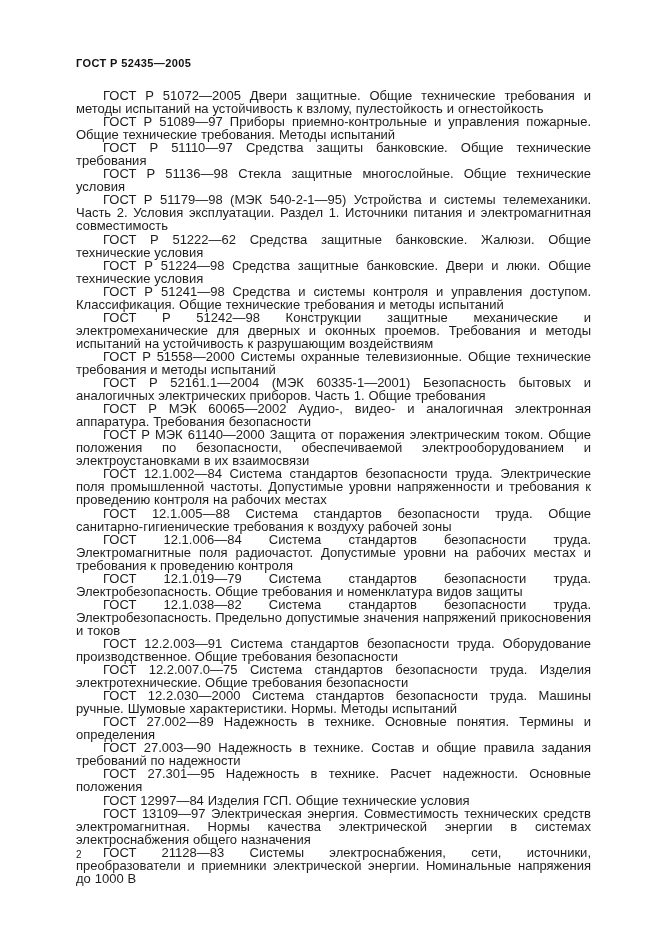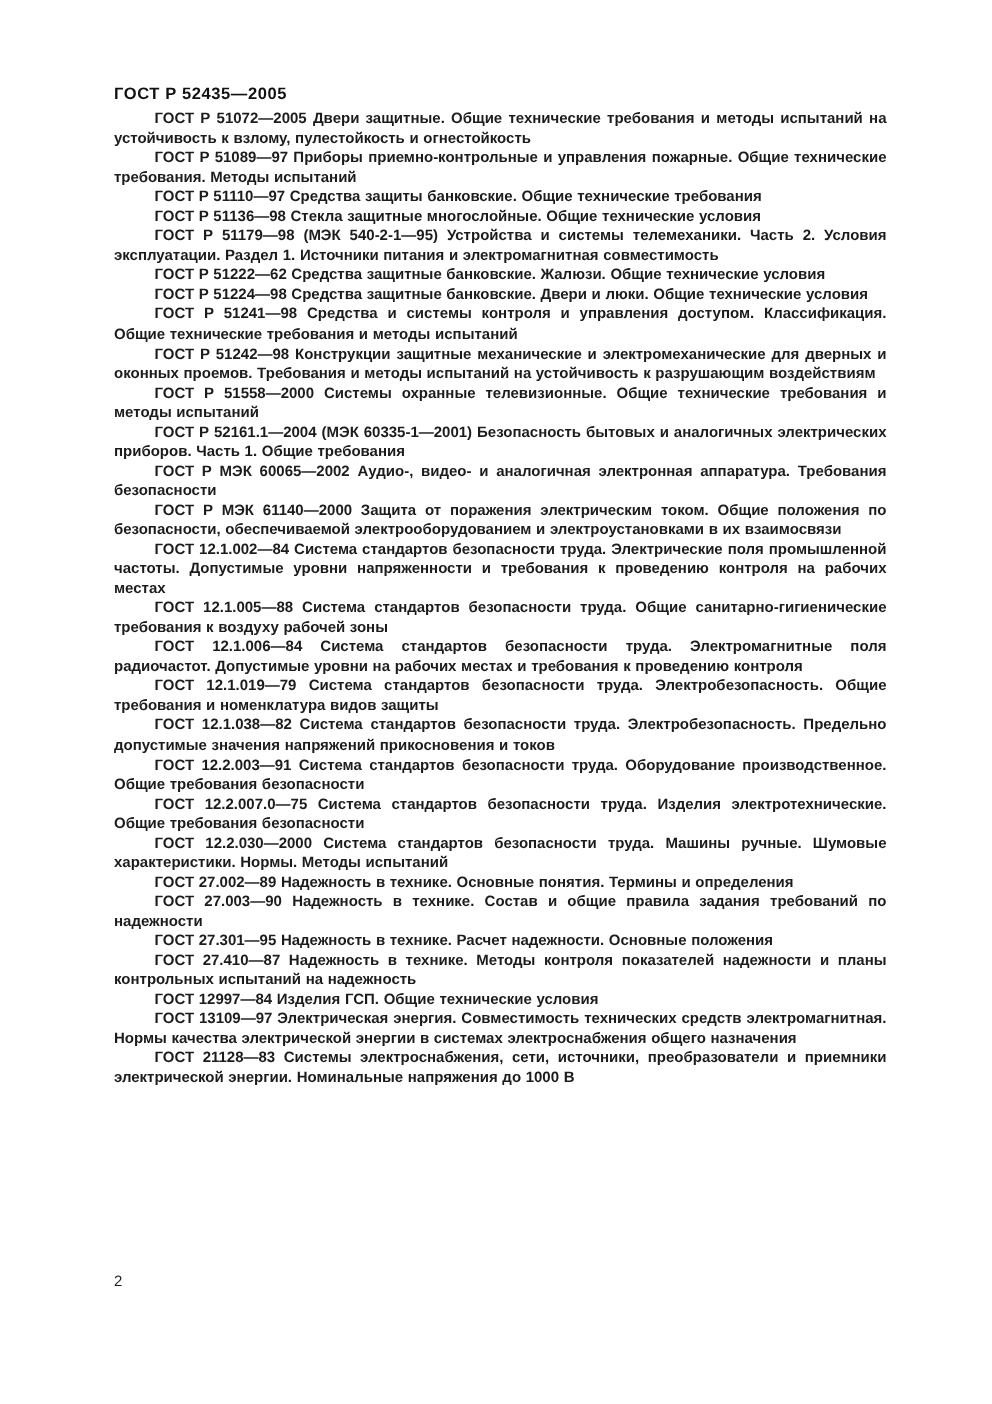--- a/index.html
+++ b/index.html
@@ -20,32 +20,31 @@
     width: 661px;
     height: 936px;
     box-sizing: border-box;
     padding: 57px 70px 0 76px;
     background: #ffffff;
   }
   .doc-header {
     font-weight: bold;
     font-size: 11px;
     letter-spacing: 0.4px;
-    margin: 0 0 4px 0;
+    margin: 0 0 20px 0;
     color: #111;
   }
   .references p {
     margin: 0;
-    font-size: 10px;
+    font-size: 13px;
     line-height: 13.05px;
     text-align: justify;
     text-indent: 27px;
     color: #1c1c1c;
     word-spacing: 0.3px;
-    font-weight: bold;
   }
   .page-number {
     position: absolute;
     left: 76px;
     bottom: 76px;
     font-size: 10px;
     color: #1c1c1c;
   }
 </style>
 </head>
@@ -72,20 +71,19 @@
       <p>ГОСТ 12.1.005—88 Система стандартов безопасности труда. Общие санитарно-гигиенические требования к воздуху рабочей зоны</p>
       <p>ГОСТ 12.1.006—84 Система стандартов безопасности труда. Электромагнитные поля радиочастот. Допустимые уровни на рабочих местах и требования к проведению контроля</p>
       <p>ГОСТ 12.1.019—79 Система стандартов безопасности труда. Электробезопасность. Общие требования и номенклатура видов защиты</p>
       <p>ГОСТ 12.1.038—82 Система стандартов безопасности труда. Электробезопасность. Предельно допустимые значения напряжений прикосновения и токов</p>
       <p>ГОСТ 12.2.003—91 Система стандартов безопасности труда. Оборудование производственное. Общие требования безопасности</p>
       <p>ГОСТ 12.2.007.0—75 Система стандартов безопасности труда. Изделия электротехнические. Общие требования безопасности</p>
       <p>ГОСТ 12.2.030—2000 Система стандартов безопасности труда. Машины ручные. Шумовые характеристики. Нормы. Методы испытаний</p>
       <p>ГОСТ 27.002—89 Надежность в технике. Основные понятия. Термины и определения</p>
       <p>ГОСТ 27.003—90 Надежность в технике. Состав и общие правила задания требований по надежности</p>
       <p>ГОСТ 27.301—95 Надежность в технике. Расчет надежности. Основные положения</p>
-      <p>ГОСТ 27.410—87 Надежность в технике. Методы контроля показателей надежности и планы контрольных испытаний на надежность</p>
       <p>ГОСТ 12997—84 Изделия ГСП. Общие технические условия</p>
       <p>ГОСТ 13109—97 Электрическая энергия. Совместимость технических средств электромагнитная. Нормы качества электрической энергии в системах электроснабжения общего назначения</p>
       <p>ГОСТ 21128—83 Системы электроснабжения, сети, источники, преобразователи и приемники электрической энергии. Номинальные напряжения до 1000 В</p>
     </div>
 
   <div class="page-number">2</div>
 </div>
 
 </body></html>

